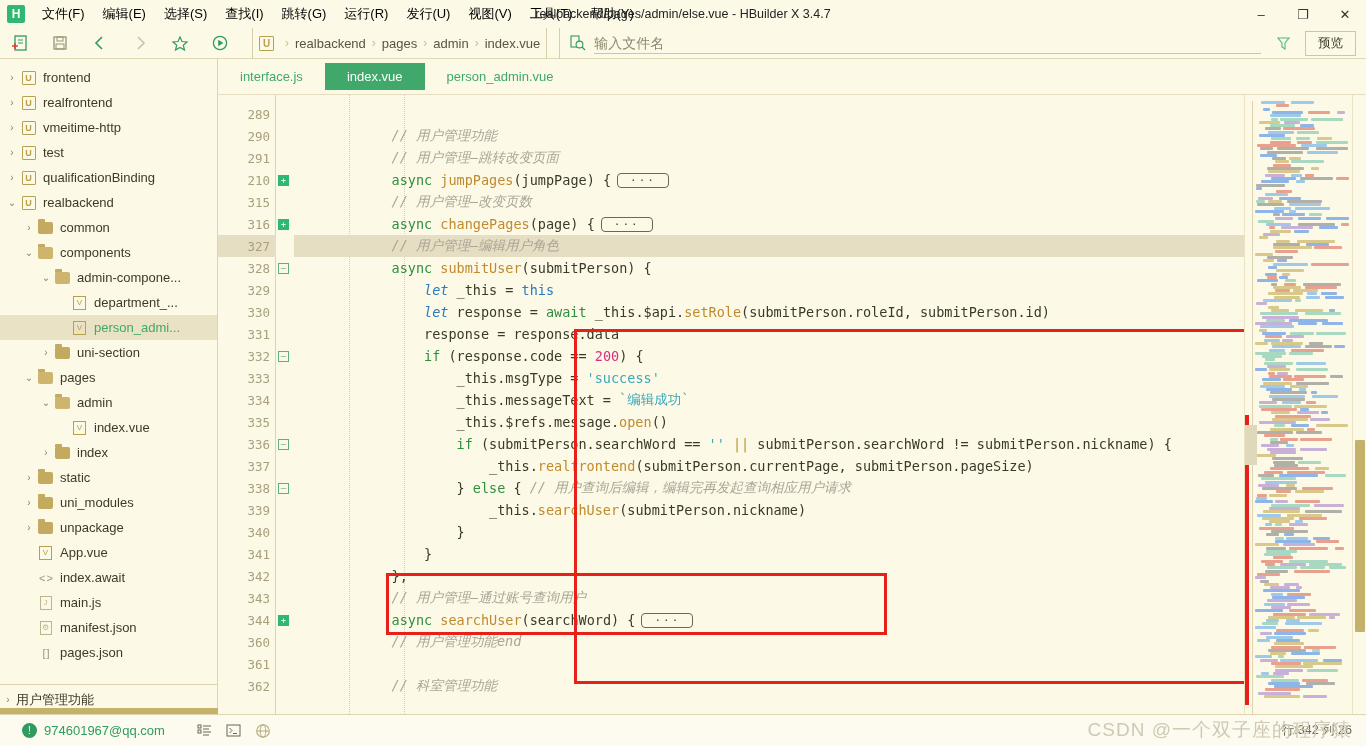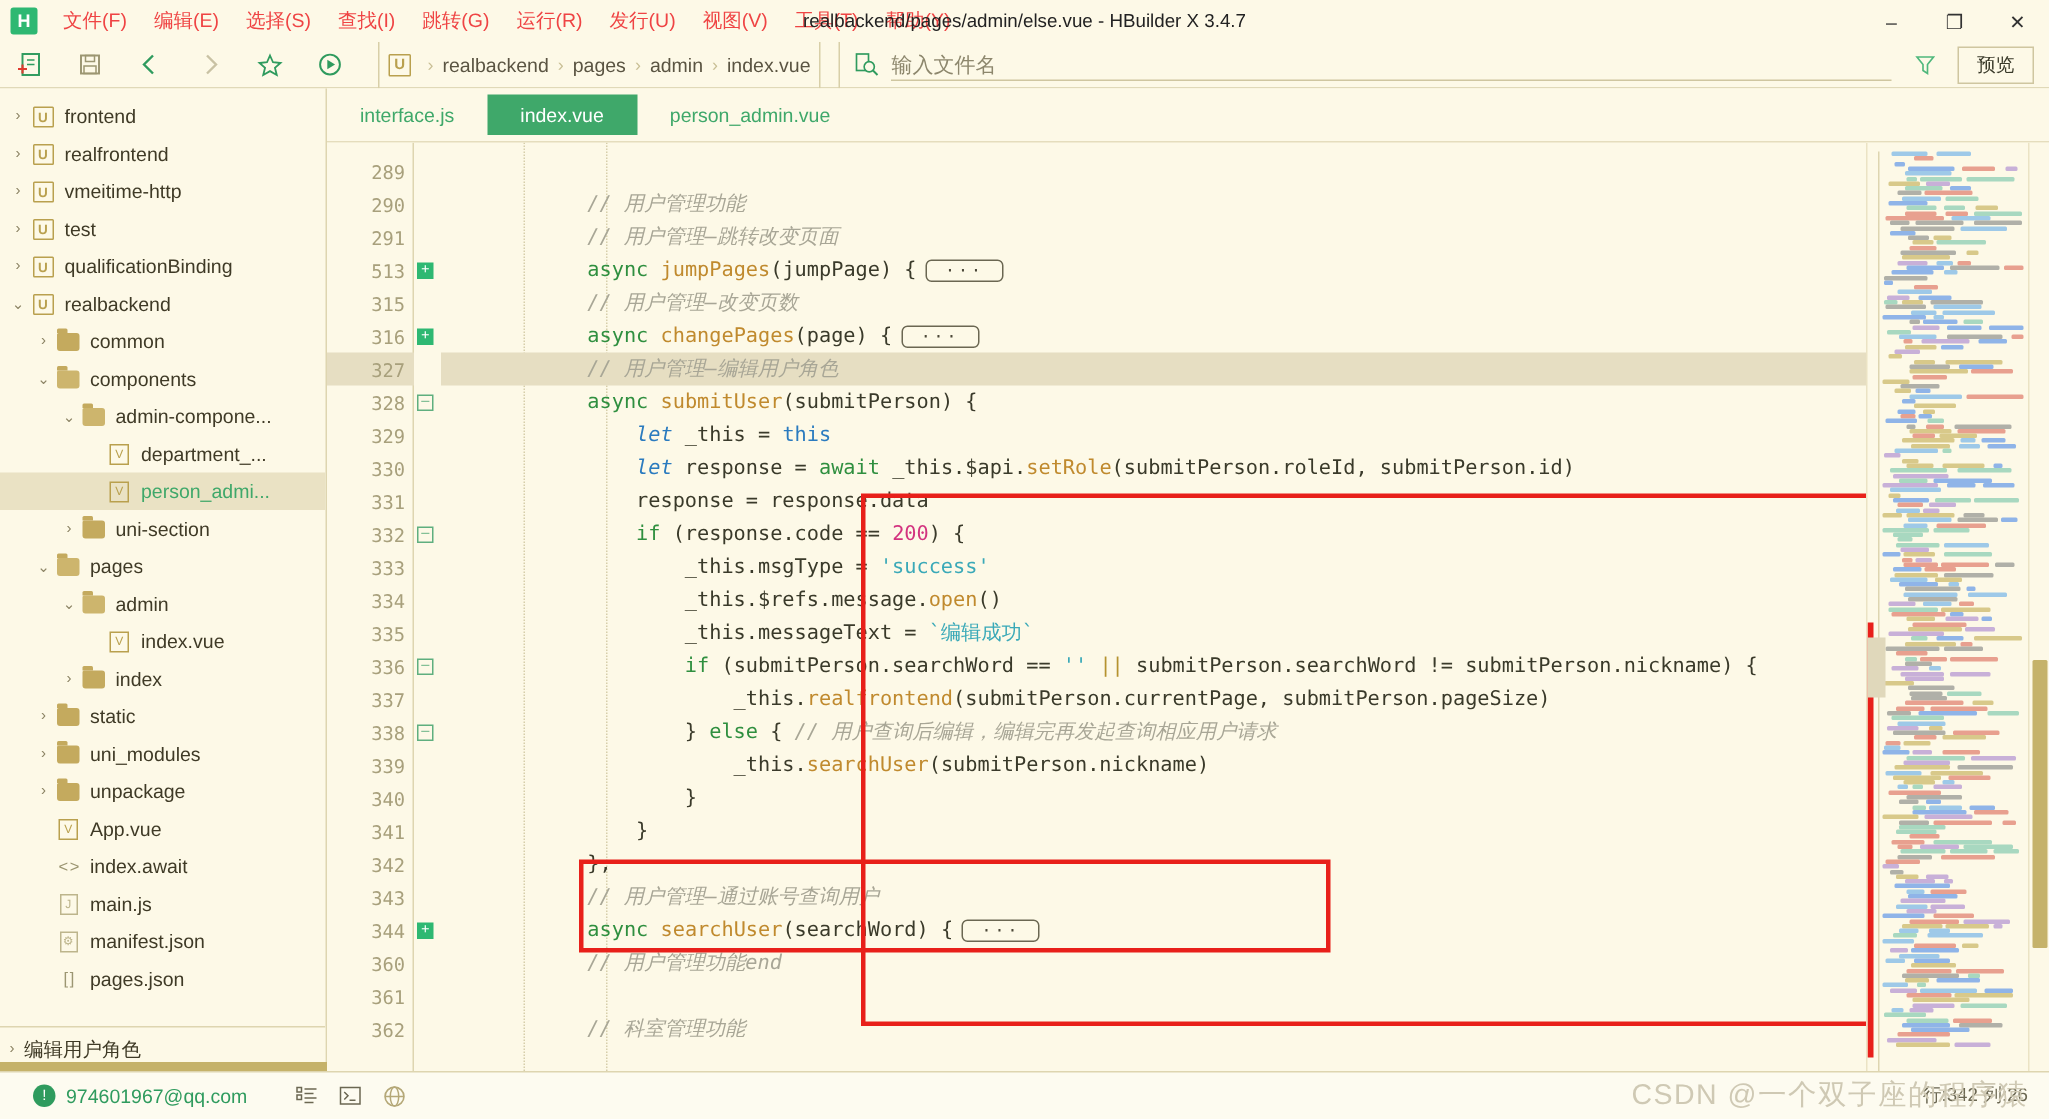--- a/index.html
+++ b/index.html
@@ -25,21 +25,21 @@
   }
   .logo-box {
     width: 18px; height: 18px; margin-left: 7px; margin-right: 8px;
     background: #2eb872; border-radius: 2px;
     display: flex; align-items: center; justify-content: center;
     color: #fff; font-size: 12px; font-weight: bold;
     font-family: "Liberation Sans", sans-serif;
   }
   .menu { display: flex; align-items: center; }
   .menu-item {
-    font-size: 13px; color: #ef4444; padding: 4px 9px;
+    font-size: 13px; color: #000000; padding: 4px 9px;
     white-space: nowrap; cursor: default;
   }
   .win-title {
     position: absolute; left: 0; right: 0; top: 0; height: 28px;
     display: flex; align-items: center; justify-content: center;
     font-size: 12.5px; color: #222; pointer-events: none;
   }
   .win-buttons {
     margin-left: auto; display: flex; height: 28px; z-index: 5;
   }
@@ -584,21 +584,21 @@
           <div class="tree-row" style="padding-left: 21px;">
             <span class="arrow empty">›</span>
             <span class="ic">
               <span class="ic-code">[ ]</span>
             </span>
             <span class="t-label">pages.json</span>
           </div>
         </div>
       <div class="closed-proj">
         <span class="arrow">›</span>
-        <span>编辑用户角色</span>
+        <span>用户管理功能</span>
       </div>
     </div>
 
     <div class="editor-area">
       <div class="tabbar" id="tabbar">
           <div class="tab">
             <span>interface.js</span>
           </div>
           <div class="tab active">
             <span>index.vue</span>
@@ -615,21 +615,21 @@
           <div class="g-row">
                 <span>289</span>
               </div>
               <div class="g-row">
                 <span>290</span>
               </div>
               <div class="g-row">
                 <span>291</span>
               </div>
               <div class="g-row">
-                <span>513</span>
+                <span>210</span>
                 <span class="fold plus">+</span>
               </div>
               <div class="g-row">
                 <span>315</span>
               </div>
               <div class="g-row">
                 <span>316</span>
                 <span class="fold plus">+</span>
               </div>
               <div class="g-row hl">
@@ -712,22 +712,22 @@
               <div class="c-row"><span class="pl">            </span><span class="kw">async</span><span class="pl"> </span><span class="fn">jumpPages</span><span class="pl">(jumpPage) {</span><span class="fold-pill">···</span></div>
               <div class="c-row"><span class="cm">            // 用户管理—改变页数</span></div>
               <div class="c-row"><span class="pl">            </span><span class="kw">async</span><span class="pl"> </span><span class="fn">changePages</span><span class="pl">(page) {</span><span class="fold-pill">···</span></div>
               <div class="c-row hl"><span class="cm">            // 用户管理—编辑用户角色</span></div>
               <div class="c-row"><span class="pl">            </span><span class="kw">async</span><span class="pl"> </span><span class="fn">submitUser</span><span class="pl">(submitPerson) {</span></div>
               <div class="c-row"><span class="pl">                </span><span class="kw2">let</span><span class="pl"> _this = </span><span class="kw3">this</span></div>
               <div class="c-row"><span class="pl">                </span><span class="kw2">let</span><span class="pl"> response = </span><span class="kw">await</span><span class="pl"> _this.$api.</span><span class="fn">setRole</span><span class="pl">(submitPerson.roleId, submitPerson.id)</span></div>
               <div class="c-row"><span class="pl">                response = response.data</span></div>
               <div class="c-row"><span class="pl">                </span><span class="kw">if</span><span class="pl"> (response.code == </span><span class="num">200</span><span class="pl">) {</span></div>
               <div class="c-row"><span class="pl">                    _this.msgType = </span><span class="st">'success'</span></div>
+              <div class="c-row"><span class="pl">                    _this.messageText = </span><span class="st">`编辑成功`</span></div>
               <div class="c-row"><span class="pl">                    _this.$refs.message.</span><span class="fn">open</span><span class="pl">()</span></div>
-              <div class="c-row"><span class="pl">                    _this.messageText = </span><span class="st">`编辑成功`</span></div>
               <div class="c-row"><span class="pl">                    </span><span class="kw">if</span><span class="pl"> (submitPerson.searchWord == </span><span class="st">''</span><span class="pl"> </span><span class="op">||</span><span class="pl"> submitPerson.searchWord != submitPerson.nickname) {</span></div>
               <div class="c-row"><span class="pl">                        _this.</span><span class="fn">realfrontend</span><span class="pl">(submitPerson.currentPage, submitPerson.pageSize)</span></div>
               <div class="c-row"><span class="pl">                    } </span><span class="kw">else</span><span class="pl"> { </span><span class="cm">// 用户查询后编辑，编辑完再发起查询相应用户请求</span></div>
               <div class="c-row"><span class="pl">                        _this.</span><span class="fn">searchUser</span><span class="pl">(submitPerson.nickname)</span></div>
               <div class="c-row"><span class="pl">                    }</span></div>
               <div class="c-row"><span class="pl">                }</span></div>
               <div class="c-row"><span class="pl">            },</span></div>
               <div class="c-row"><span class="cm">            // 用户管理—通过账号查询用户</span></div>
               <div class="c-row"><span class="pl">            </span><span class="kw">async</span><span class="pl"> </span><span class="fn">searchUser</span><span class="pl">(searchWord) {</span><span class="fold-pill">···</span></div>
               <div class="c-row"><span class="cm">            // 用户管理功能end</span></div>

